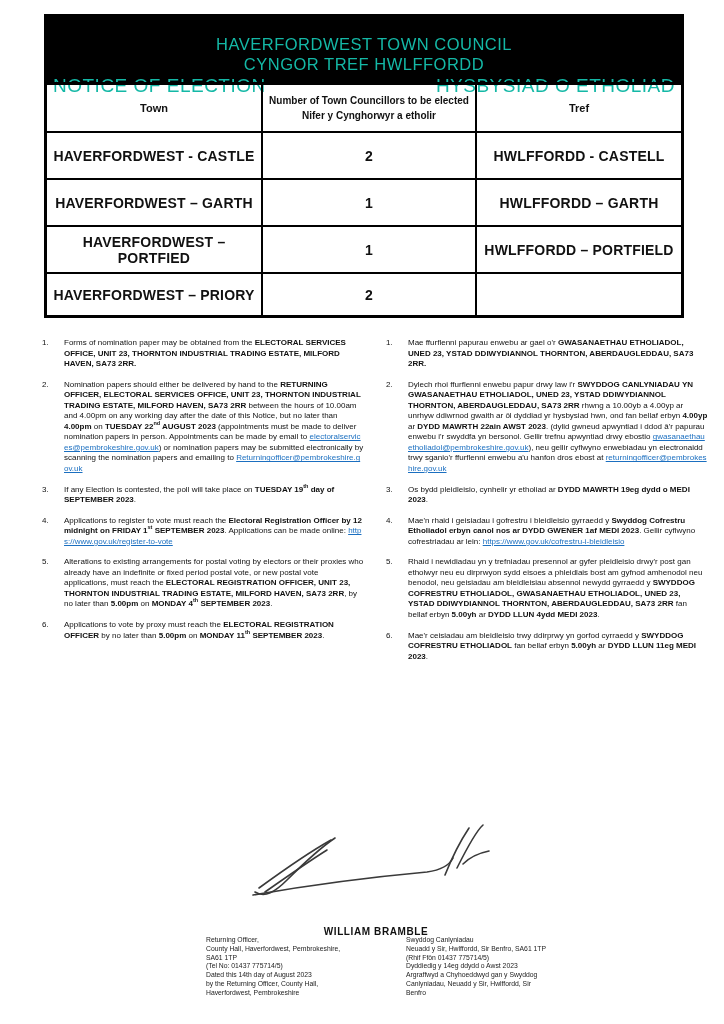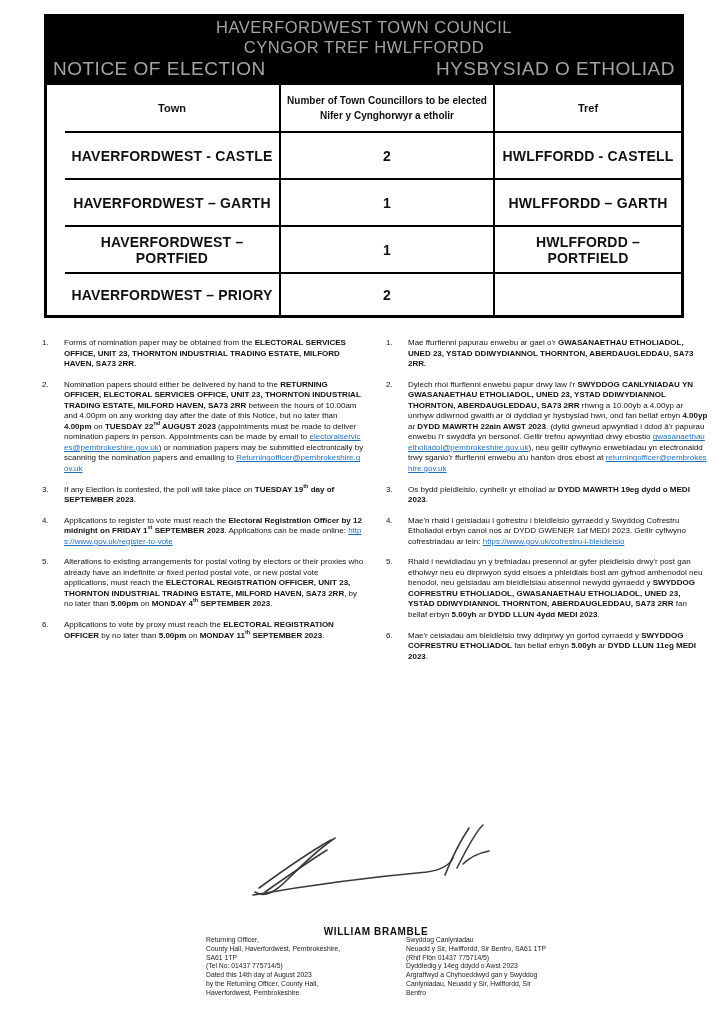--- a/index.html
+++ b/index.html
@@ -7,34 +7,33 @@
     position:relative;
     width:724px;height:1024px;
     background:#ffffff;
     font-family:"Liberation Sans",sans-serif;
     color:#111;
     overflow:hidden;
   }
   
   .band{
     position:absolute;left:44px;top:14px;width:640px;height:68px;
-    background:#000;color:#a3a3a3;
+    background:#000;color:#14b8a6;
     display:flex;flex-direction:column;justify-content:flex-start;
-    padding-top:3px;box-sizing:border-box;
+    padding-top:20px;box-sizing:border-box;
   }
   .band .t1,.band .t2{text-align:center;font-size:16.5px;font-weight:400;line-height:20px;letter-spacing:.5px;}
   .band .t3{display:flex;justify-content:space-between;padding:0 9px;font-size:19px;line-height:24px;letter-spacing:.5px;}
   
   .etable{
     position:absolute;left:44px;top:82px;width:640px;height:236px;
     box-sizing:border-box;border:3px solid #000;
     display:grid;
     grid-template-columns:216px 214px 1fr;
     grid-template-rows:48px 47px 47px 47px 1fr;
-    padding-left:18px;
   }
   .cell{
     border-right:2.5px solid #000;border-bottom:2.5px solid #000;
     display:flex;flex-direction:column;align-items:center;justify-content:center;
     text-align:center;font-weight:bold;padding:2px 6px;box-sizing:border-box;
   }
   .cell.last-col{border-right:none;}
   .cell.last-row{border-bottom:none;}
   .cell.h-side{font-size:11px;}
   .cell.h-mid{font-size:10px;line-height:1.5;}
@@ -136,21 +135,21 @@
       <div class="item">
         <div class="num">2.</div>
         <div class="txt"><span>Dylech rhoi ffurflenni enwebu papur drwy law i'r </span><span style="font-weight: bold;">SWYDDOG CANLYNIADAU YN GWASANAETHAU ETHOLIADOL, UNED 23, YSTAD DDIWYDIANNOL THORNTON, ABERDAUGLEDDAU, SA73 2RR</span><span> rhwng a 10.00yb a 4.00yp ar unrhyw ddiwrnod gwaith ar ôl dyddiad yr hysbysiad hwn, ond fan bellaf erbyn </span><span style="font-weight: bold;">4.00yp</span><span> ar </span><span style="font-weight: bold;">DYDD MAWRTH 22ain AWST 2023</span><span>. (dylid gwneud apwyntiad i ddod â'r papurau enwebu i'r swyddfa yn bersonol.  Gellir trefnu apwyntiad drwy ebostio </span><span class="doclink">gwasanaethauetholiadol@pembrokeshire.gov.uk</span><span>), neu gellir cyflwyno enwebiadau yn electronaidd trwy sganio'r ffurflenni enwebu a'u hanfon dros ebost at </span><span class="doclink">returningofficer@pembrokeshire.gov.uk</span></div>
       </div>
       <div class="item">
         <div class="num">3.</div>
         <div class="txt"><span>Os bydd pleidleisio, cynhelir yr etholiad ar </span><span style="font-weight: bold;">DYDD MAWRTH 19eg dydd o MEDI 2023</span><span>.</span></div>
       </div>
       <div class="item">
         <div class="num">4.</div>
-        <div class="txt"><span>Mae'n rhaid i geisiadau i gofrestru i bleidleisio gyrraedd y </span><span style="font-weight: normal;">Swyddog Cofrestru Etholiadol erbyn canol nos ar DYDD GWENER 1af MEDI  2023</span><span>.  Gellir cyflwyno cofrestriadau ar lein: </span><span class="doclink">https://www.gov.uk/cofrestru-i-bleidleisio</span></div>
+        <div class="txt"><span>Mae'n rhaid i geisiadau i gofrestru i bleidleisio gyrraedd y </span><span style="font-weight: bold;">Swyddog Cofrestru Etholiadol erbyn canol nos ar DYDD GWENER 1af MEDI  2023</span><span>.  Gellir cyflwyno cofrestriadau ar lein: </span><span class="doclink">https://www.gov.uk/cofrestru-i-bleidleisio</span></div>
       </div>
       <div class="item">
         <div class="num">5.</div>
         <div class="txt"><span>Rhaid i newidiadau yn y trefniadau presennol ar gyfer pleidleisio drwy'r post gan etholwyr neu eu dirprwyon sydd eisoes a phleidlais bost am gyfnod amhenodol neu benodol, neu geisiadau am bleidleisiau absennol newydd gyrraedd y </span><span style="font-weight: bold;">SWYDDOG COFRESTRU ETHOLIADOL, GWASANAETHAU ETHOLIADOL, UNED 23, YSTAD DDIWYDIANNOL THORNTON, ABERDAUGLEDDAU, SA73 2RR</span><span> fan bellaf erbyn </span><span style="font-weight: bold;">5.00yh</span><span> ar </span><span style="font-weight: bold;">DYDD LLUN 4ydd MEDI 2023</span><span>.</span></div>
       </div>
       <div class="item">
         <div class="num">6.</div>
         <div class="txt"><span>Mae'r ceisiadau am bleidleisio trwy ddirprwy yn gorfod cyrraedd y </span><span style="font-weight: bold;">SWYDDOG COFRESTRU ETHOLIADOL</span><span> fan bellaf erbyn </span><span style="font-weight: bold;">5.00yh</span><span> ar </span><span style="font-weight: bold;">DYDD LLUN 11eg MEDI 2023</span><span>.</span></div>
       </div>
     </div>

